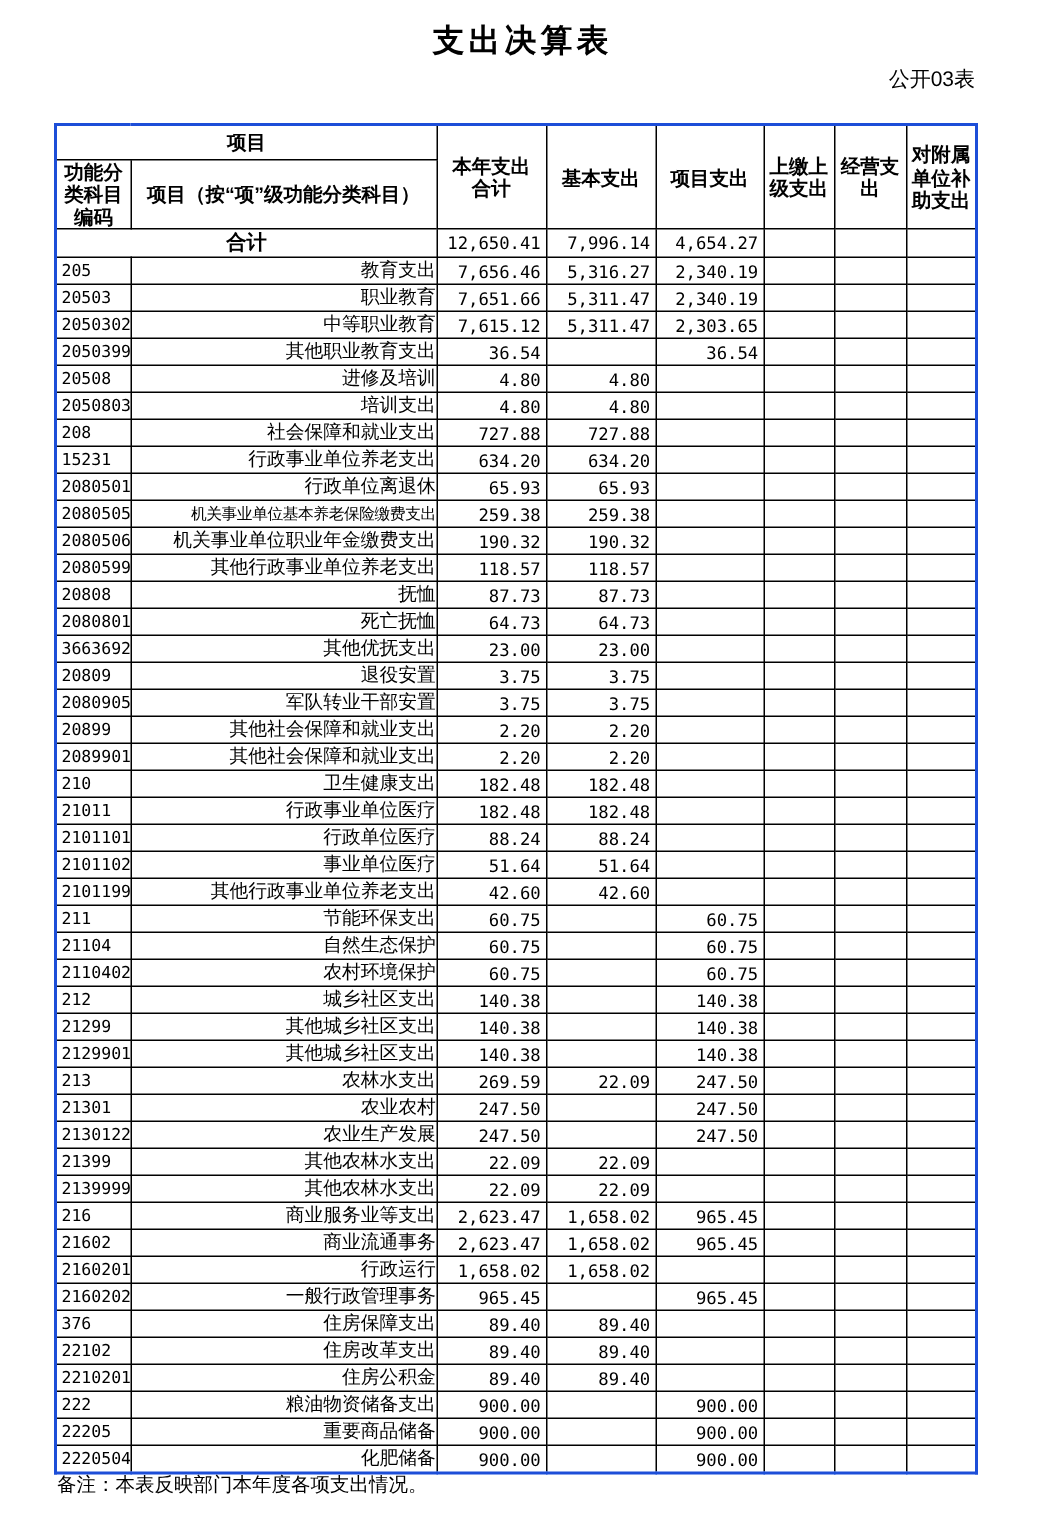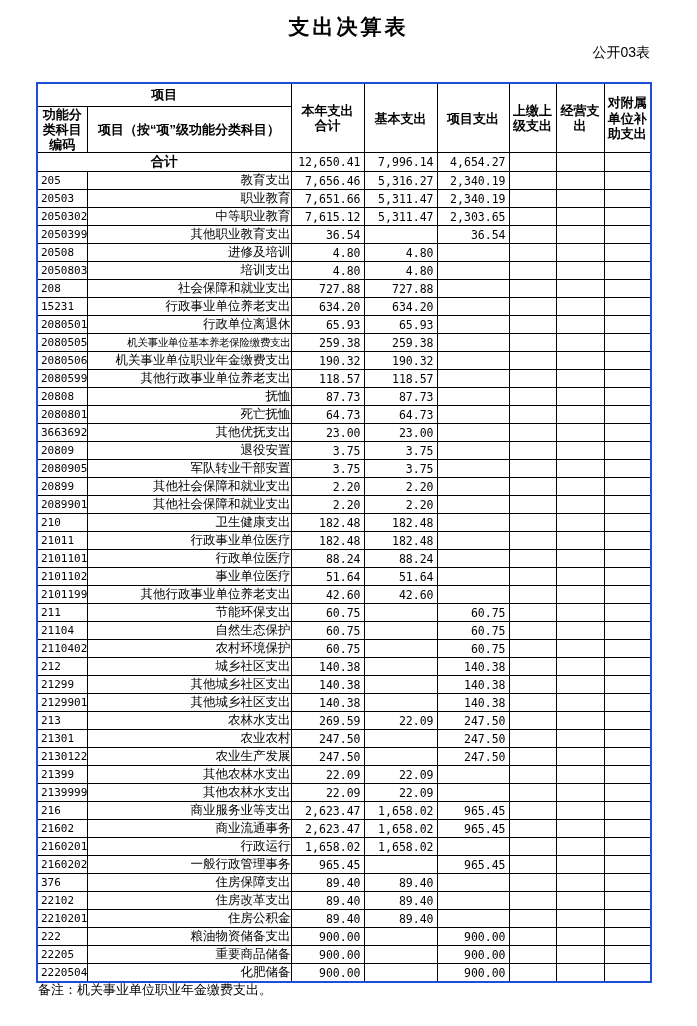--- a/index.html
+++ b/index.html
@@ -597,15 +597,15 @@
           <td class="num">900.00</td>
           <td class="num"></td>
           <td class="num">900.00</td>
           <td class="num"></td>
           <td class="num"></td>
           <td class="num"></td>
         </tr>
       </tbody>
   </table>
 
-  <div class="note">备注：机关事业单位职业年金缴费支出。</div>
+  <div class="note">备注：本表反映部门本年度各项支出情况。</div>
 
 </div>
 
 </body></html>

